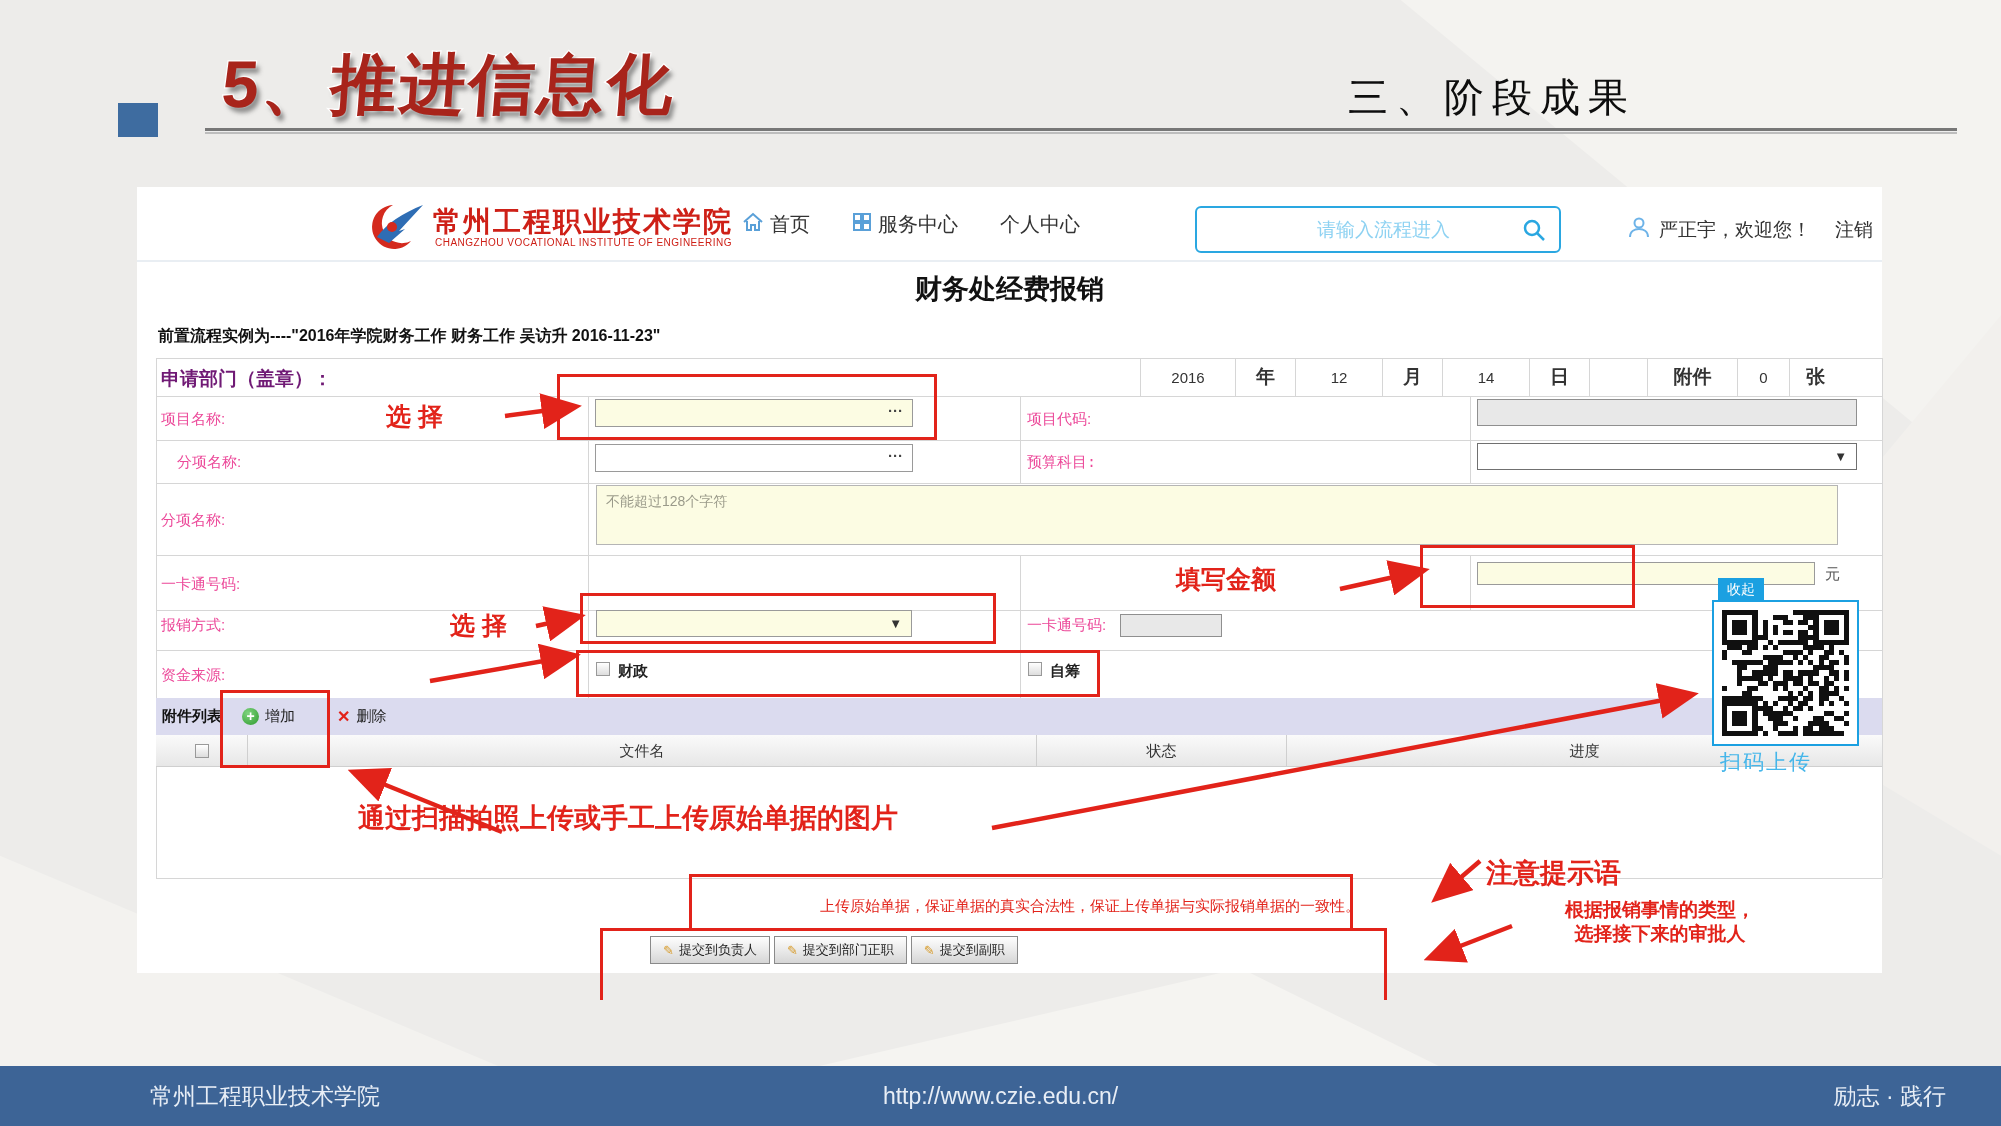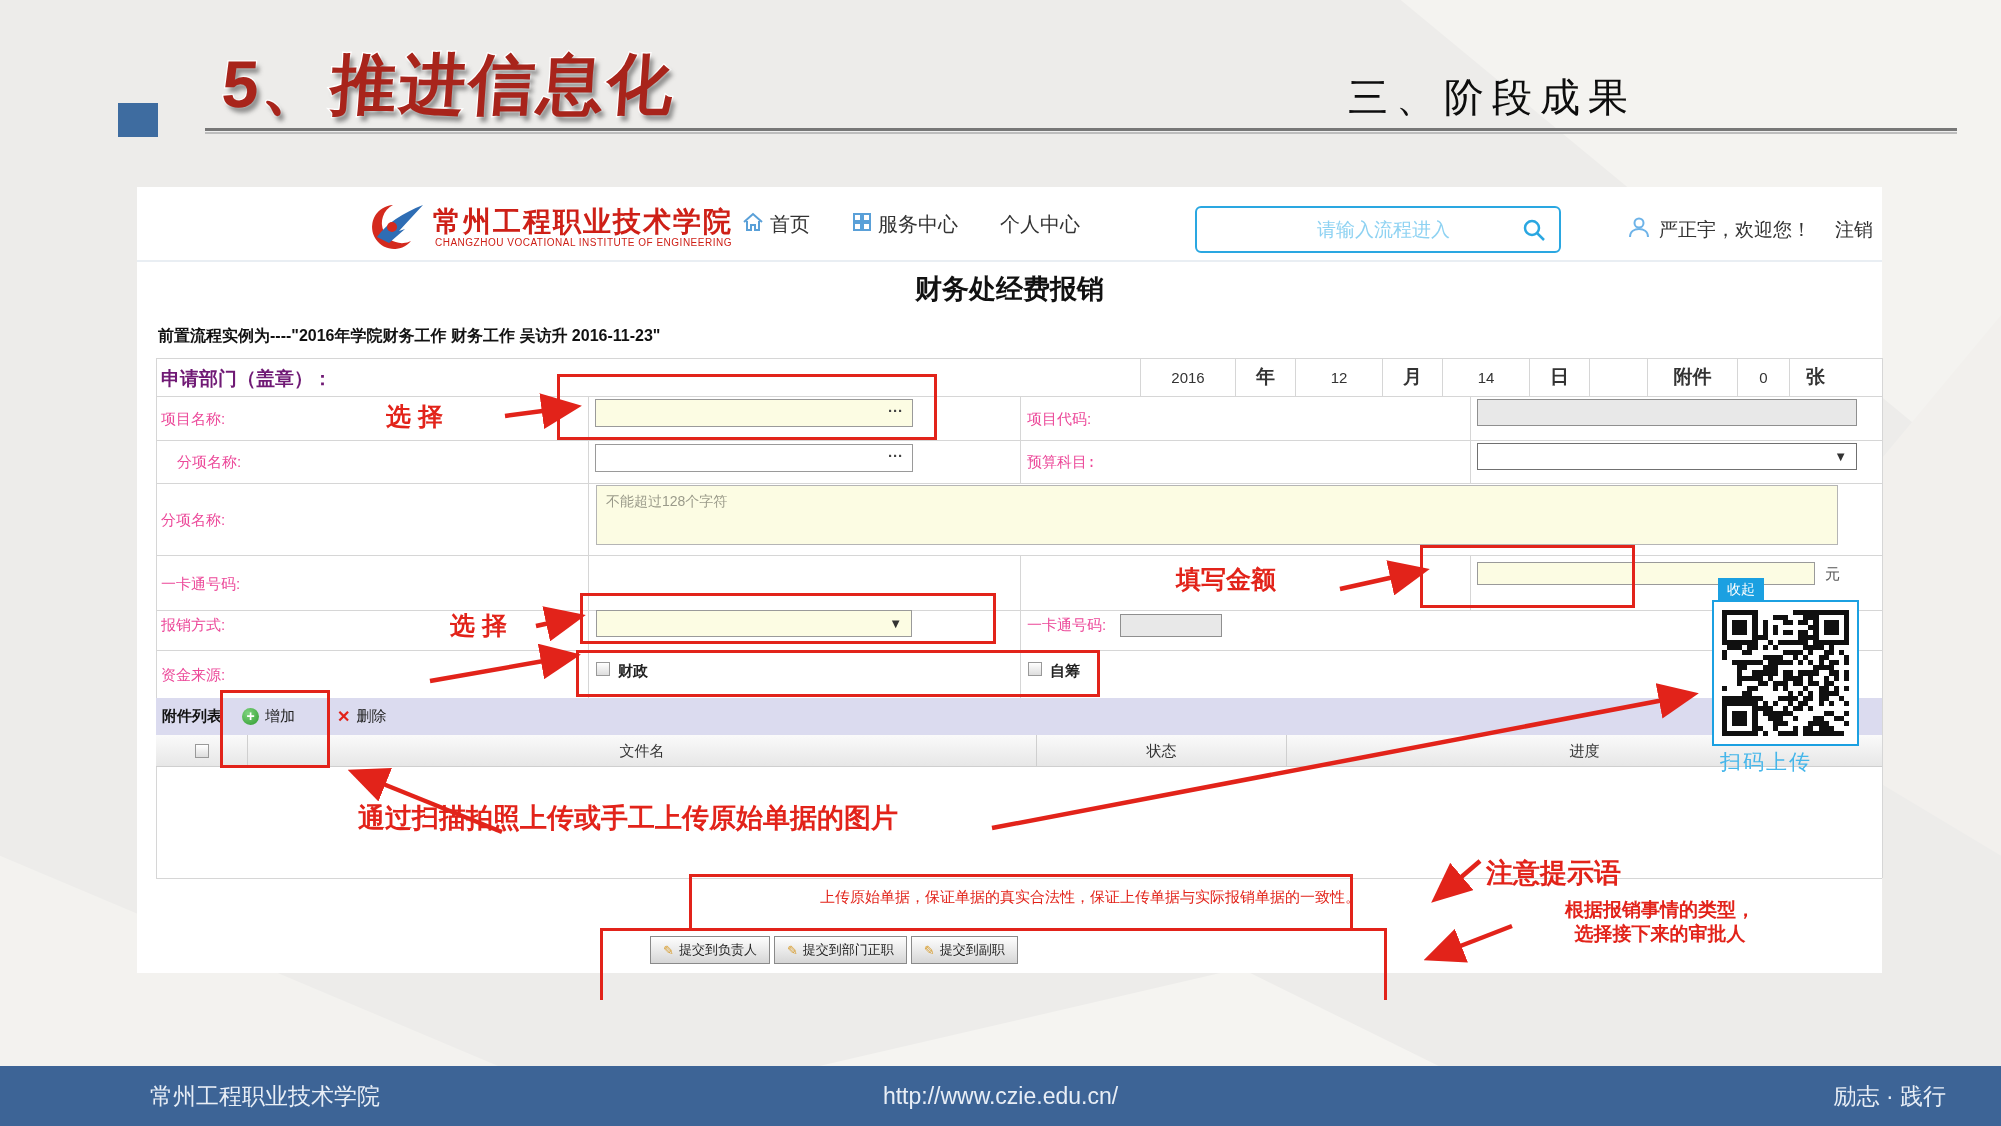--- a/index.html
+++ b/index.html
@@ -79,21 +79,21 @@
 
 .qr-tab{position:absolute; left:1581px; top:391px; width:46px; height:23px; background:var(--qrblue);
   color:#fff; font-size:14px; text-align:center; line-height:23px; cursor:pointer; z-index:6;}
 .qr-box{position:absolute; left:1575px; top:413px; width:147px; height:146px; background:#fff;
   border:2px solid var(--qrblue); z-index:5;}
 .qr-grid{position:absolute; left:8px; top:8px; width:127px; height:126px; display:grid;
   grid-template-columns:repeat(25,1fr); grid-auto-rows:1fr;}
 .qr-grid div.on{background:#101010;}
 .qr-caption{position:absolute; left:1583px; top:561px; font-size:21px; color:#45b6ea; letter-spacing:2px; z-index:5;}
 
-.prompt{left:552px; top:687px; width:802px; height:57px; text-align:center; padding-top:14px;
+.prompt{left:552px; top:687px; width:802px; height:57px; text-align:center; padding-top:23px;
   font-size:15px; color:var(--red);}
 .btnrow{left:513px; top:749px; display:flex; gap:4px;}
 .sysbtn{display:flex; align-items:center; gap:5px; font-size:13px; color:#222; padding:4px 12px;
   border:1px solid #8a8a8a; background:linear-gradient(#fefefe,#d6d6d6); cursor:pointer;}
 .pencil{color:#d79b2a; font-size:13px;}
 
 
 .redbox{position:absolute; border:3px solid var(--red); z-index:8;}
 .ann{position:absolute; color:var(--red); font-weight:bold; z-index:9; white-space:nowrap;}
 .arrows{position:absolute; inset:0; z-index:9; pointer-events:none;}

